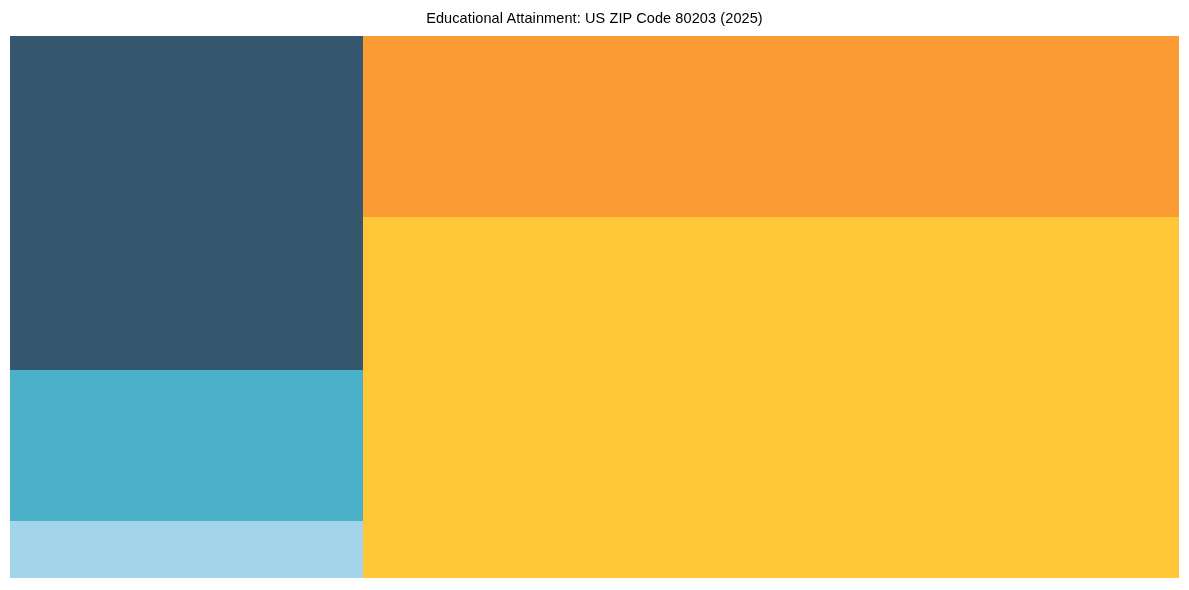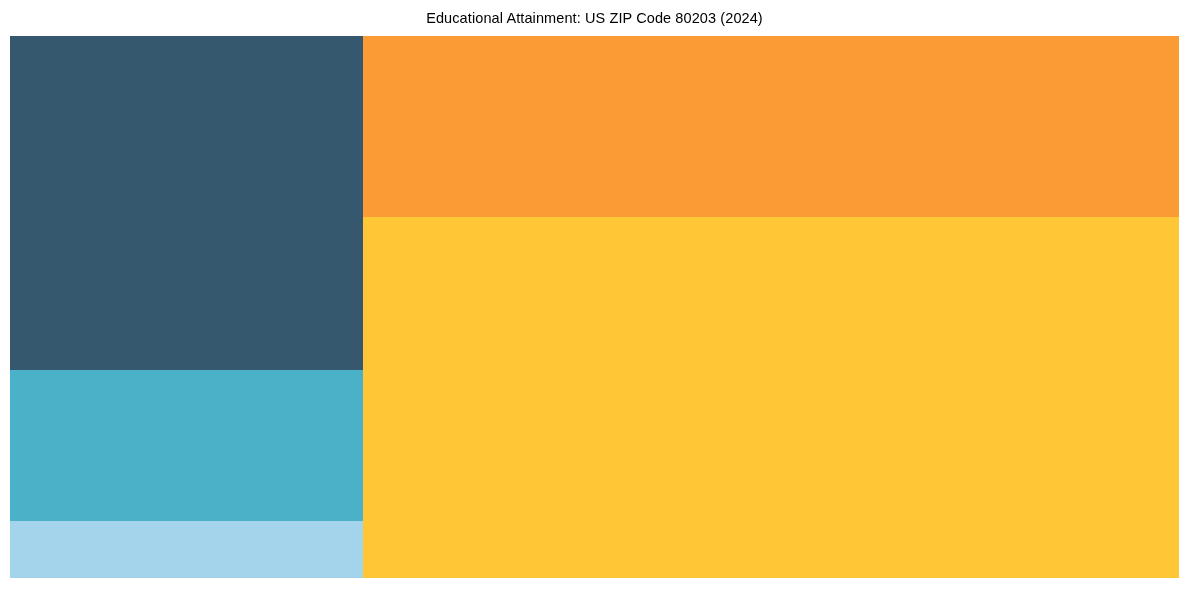--- a/index.html
+++ b/index.html
@@ -42,21 +42,21 @@
     position: absolute;
     box-sizing: border-box;
     overflow: hidden;
   }
 </style>
 </head>
 <body>
 
 <div id="figure">
 
-  <div id="chart-title">Educational Attainment: US ZIP Code 80203 (2024)</div>
+  <div id="chart-title">Educational Attainment: US ZIP Code 80203 (2025)</div>
 
   <div id="treemap-plot" style="left: 10px; top: 36px; width: 1169px; height: 542px;">
       <div class="treemap-tile" style="left: 353px; top: 0px; width: 816px; height: 181px; background: rgb(251, 155, 51);"></div>
       <div class="treemap-tile" style="left: 353px; top: 181px; width: 816px; height: 361px; background: rgb(255, 198, 53);"></div>
       <div class="treemap-tile" style="left: 0px; top: 0px; width: 353px; height: 334px; background: rgb(53, 88, 110);"></div>
       <div class="treemap-tile" style="left: 0px; top: 334px; width: 353px; height: 151px; background: rgb(74, 177, 200);"></div>
       <div class="treemap-tile" style="left: 0px; top: 485px; width: 353px; height: 57px; background: rgb(164, 212, 236);"></div>
     </div>
 
 </div>

